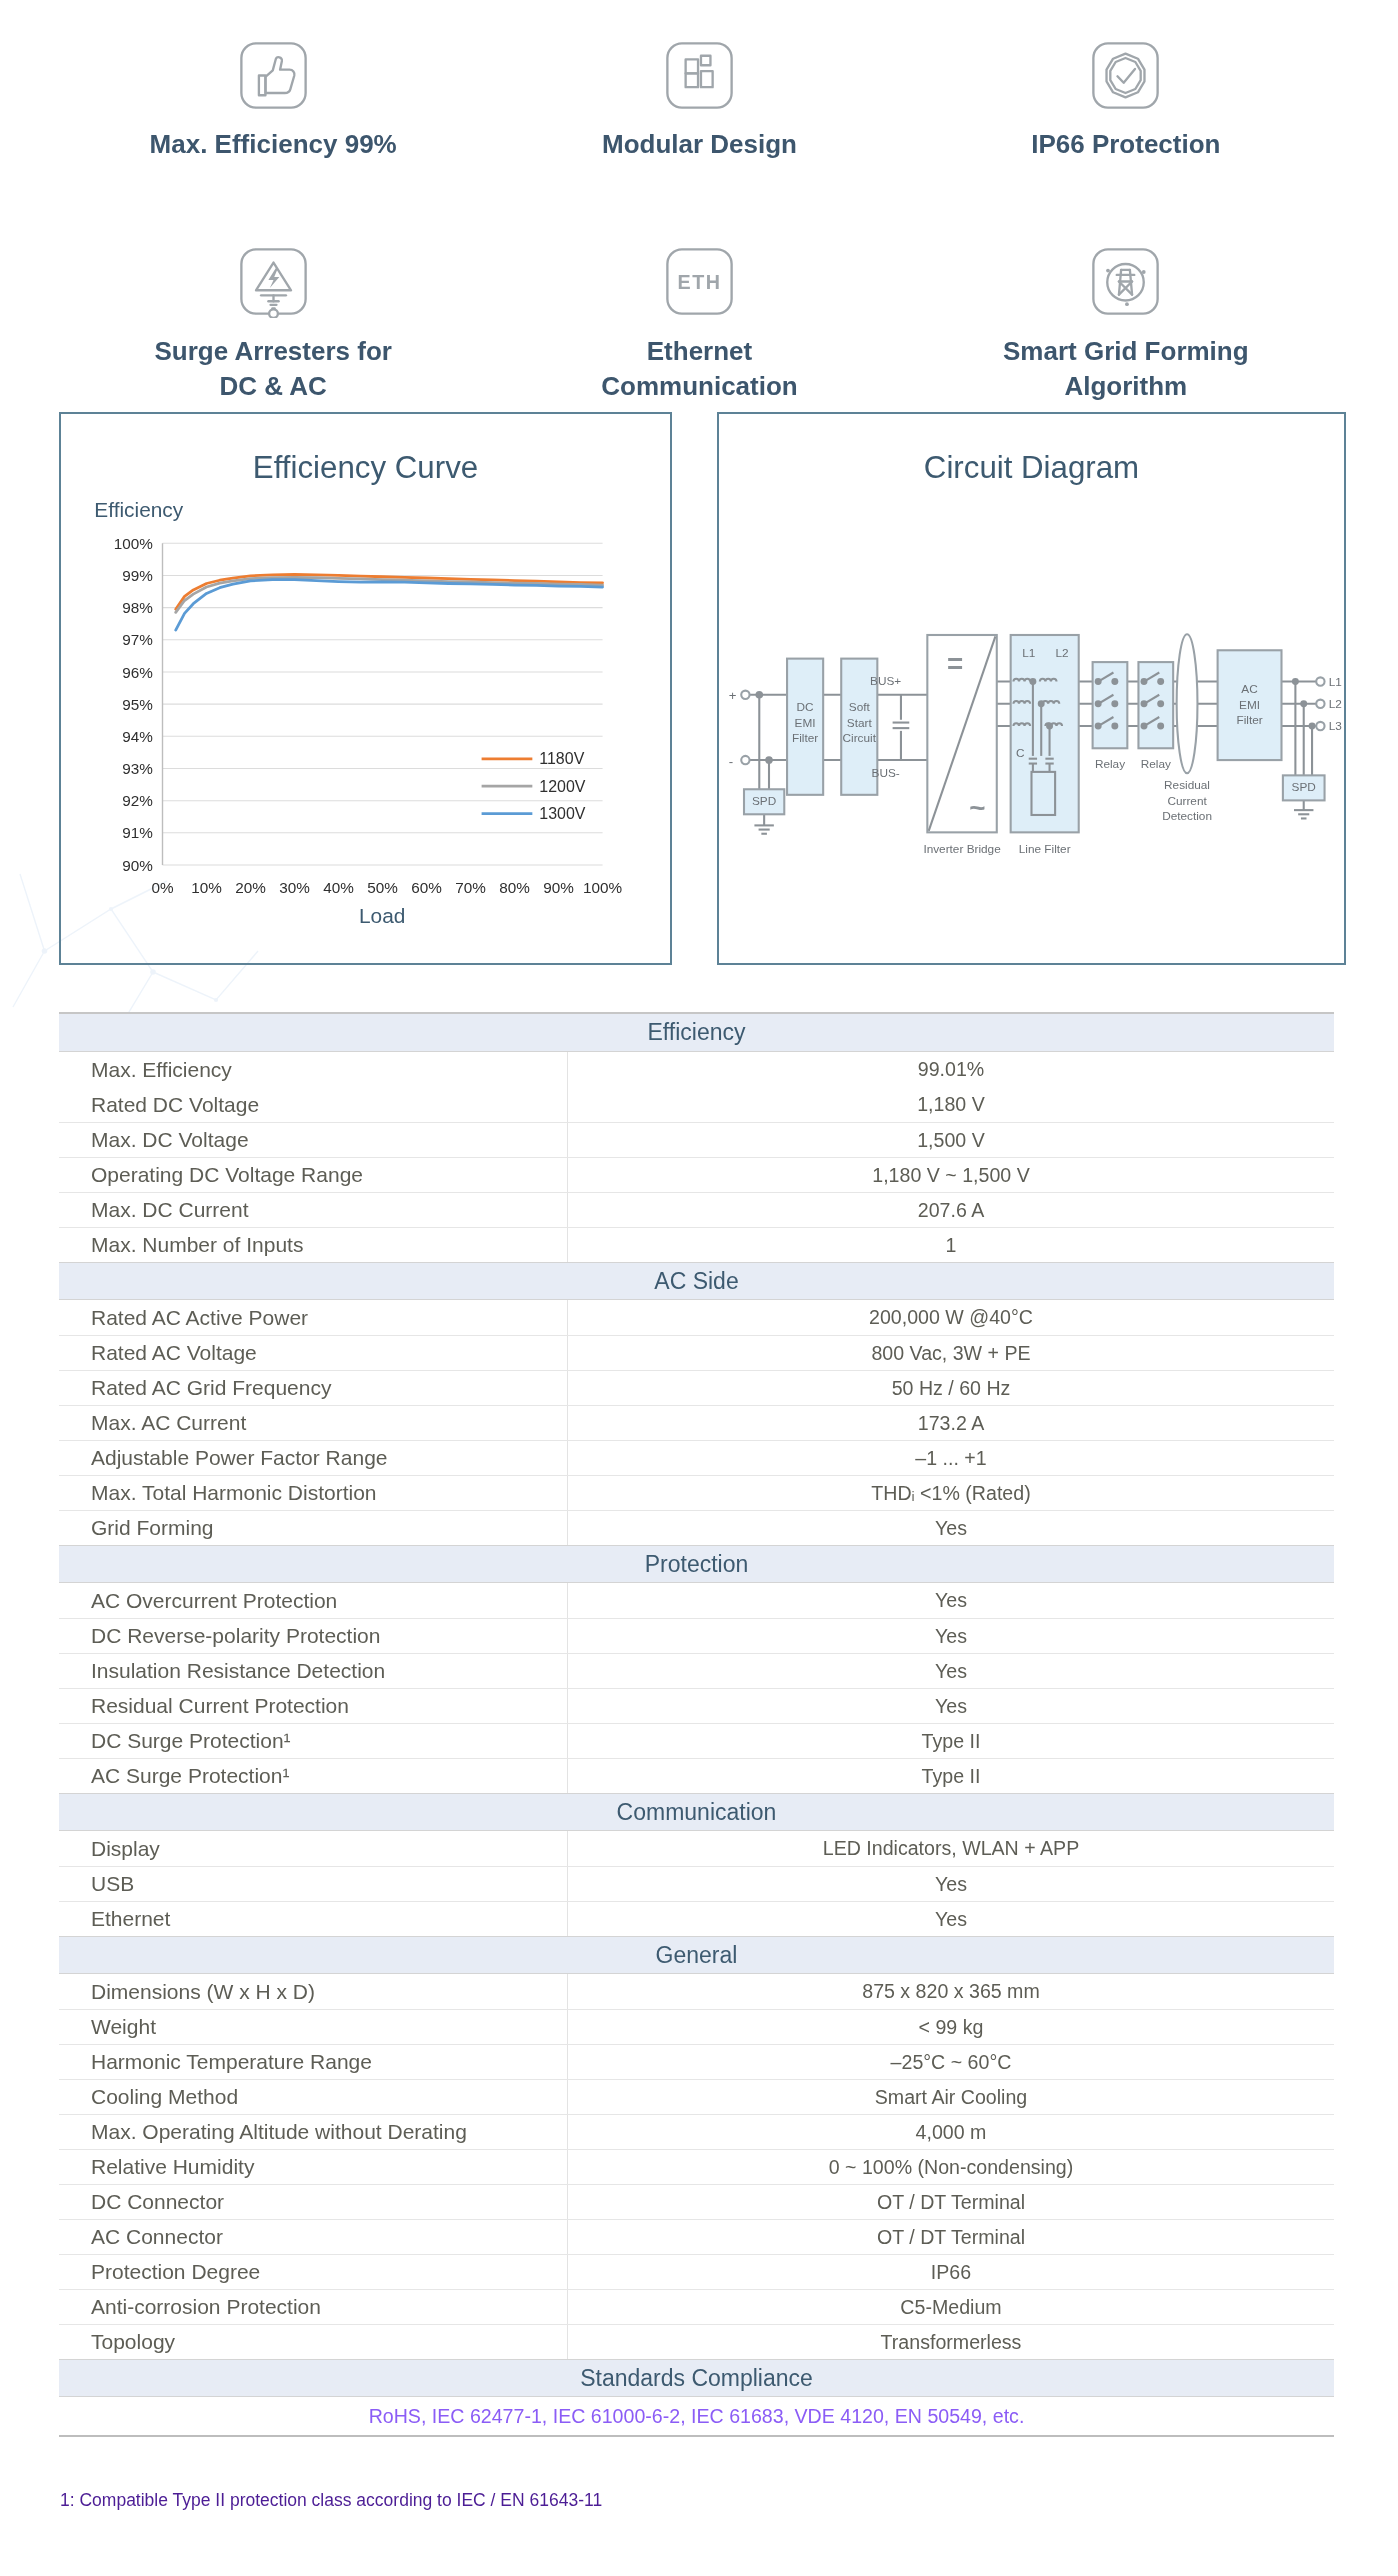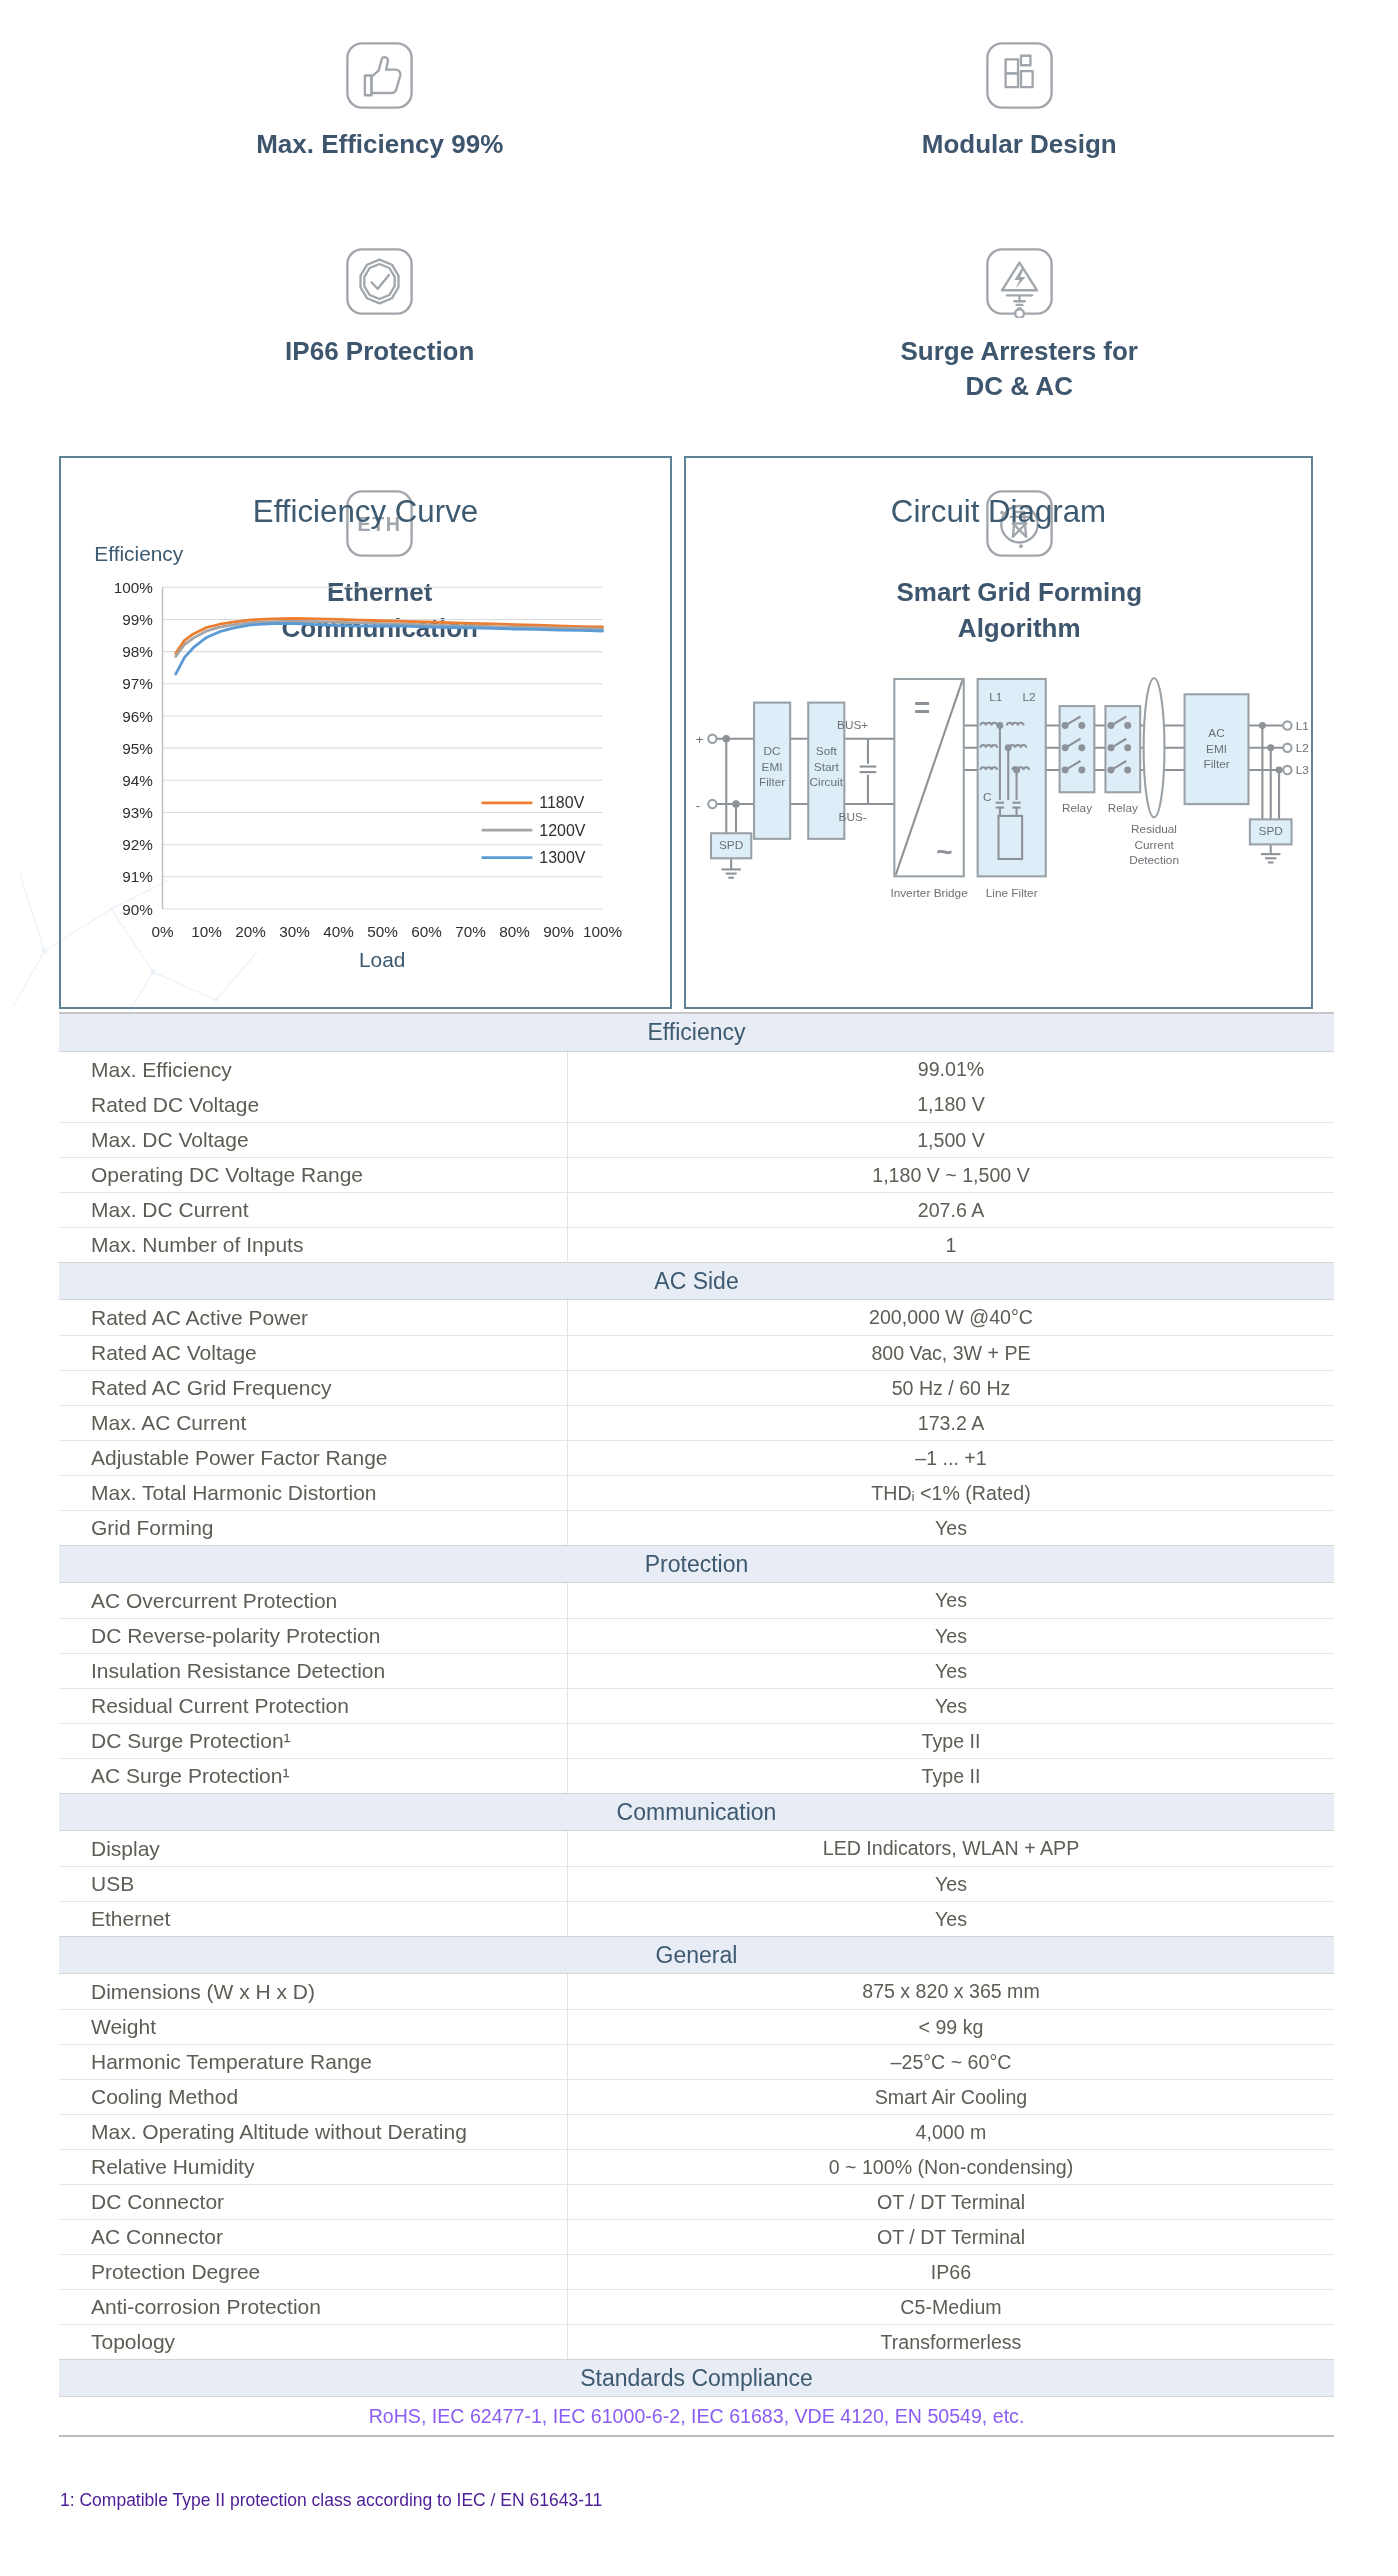--- a/index.html
+++ b/index.html
@@ -5,37 +5,37 @@
   * { box-sizing: border-box; }
   html,body { margin:0; padding:0; }
   body {
     width:1399px; height:2576px; position:relative; background:#ffffff;
     font-family:"Liberation Sans","DejaVu Sans",sans-serif;
   }
 
   
   .features {
     position:absolute; left:60px; top:39px; width:1279px;
-    display:grid; grid-template-columns:1fr 1fr; row-gap:83px;
+    display:grid; grid-template-columns:1fr 1fr 1fr; row-gap:83px;
   }
   .feature { display:flex; flex-direction:column; align-items:center; }
   .feature-icon { width:73px; height:73px; }
   .feature-icon svg { width:100%; height:100%; }
   .feature-label {
     margin-top:15.4px; font-size:26px; font-weight:600; color:#3d566d;
     text-align:center; white-space:pre-line; line-height:1.35;
   }
   .ic { stroke:#a0a6ab; stroke-width:3.2; fill:none; stroke-linejoin:round; stroke-linecap:round; }
   .icf { fill:#a0a6ab; stroke:none; }
 
   
   .deco { position:absolute; left:5.6px; top:867px; width:329px; height:182px; opacity:.55; }
 
   
-  .panels { position:absolute; left:59px; top:456px; display:flex; gap:12px; }
+  .panels { position:absolute; left:59px; top:412px; display:flex; gap:45px; }
   .panel { border:2.1px solid #5d8296; background:transparent; }
   .panel-eff  { width:613px; height:553px; }
   .panel-circ { width:629px; height:553px; }
   .panel svg { display:block; width:100%; height:100%; }
 
   .ptitle   { font-size:45px; fill:#3d5a70; }
   .axisname { font-size:30px; fill:#3d5a70; }
   .tick     { font-size:22px; fill:#2f2f2f; }
   .ltick    { font-size:23px; fill:#2f2f2f; }
 

